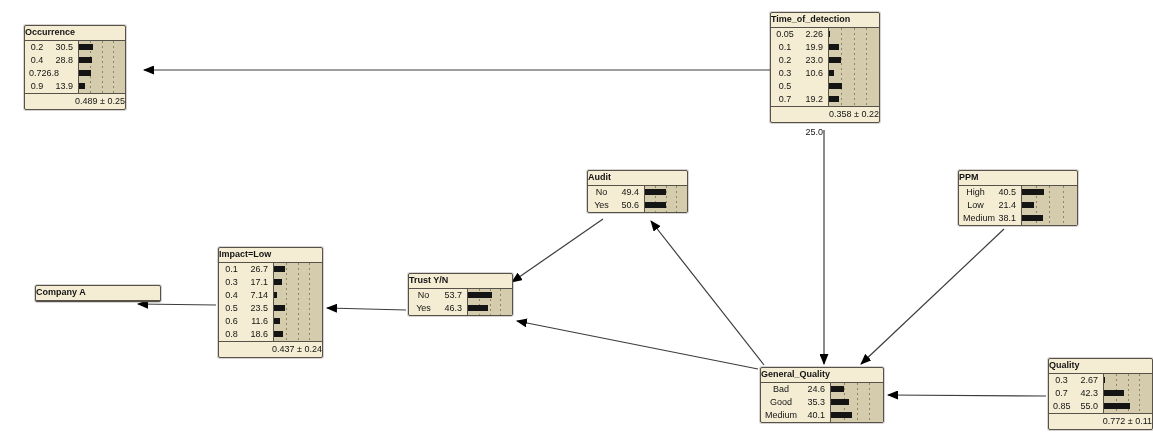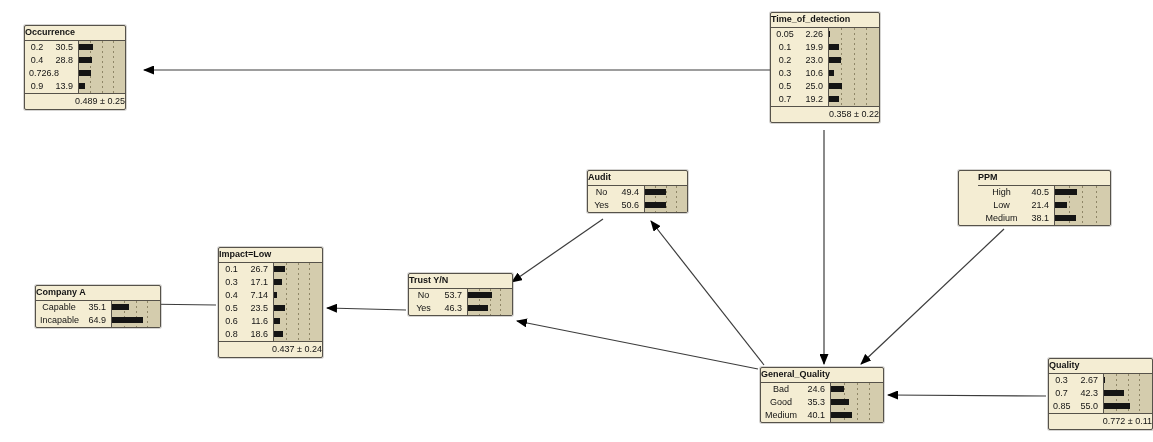--- a/index.html
+++ b/index.html
@@ -142,21 +142,21 @@
           <div class="row">
             <span class="lbl">0.2</span>
             <span class="val" style="width: 28px; margin-right: 53px;">23.0</span>
           </div>
           <div class="row">
             <span class="lbl">0.3</span>
             <span class="val" style="width: 28px; margin-right: 53px;">10.6</span>
           </div>
           <div class="row">
             <span class="lbl">0.5</span>
-            <span class="val" style="width: 28px; margin-right: 53px;">25.0</span>
+            <span class="val" style="width: 28px; margin-right: 53px; margin-top: 46px;">25.0</span>
           </div>
           <div class="row">
             <span class="lbl">0.7</span>
             <span class="val" style="width: 28px; margin-right: 53px;">19.2</span>
           </div>
           <div class="panel" style="width: 50px;">
             <div class="bar" style="top: 3px; width: 2.26%;"></div>
             <div class="bar" style="top: 16px; width: 19.9%;"></div>
             <div class="bar" style="top: 29px; width: 23%;"></div>
             <div class="bar" style="top: 42px; width: 10.6%;"></div>
@@ -176,21 +176,21 @@
           <div class="row">
             <span class="lbl">Yes</span>
             <span class="val" style="width: 28px; margin-right: 45px;">50.6</span>
           </div>
           <div class="panel" style="width: 42px;">
             <div class="bar" style="top: 3px; width: 49.4%;"></div>
             <div class="bar" style="top: 16px; width: 50.6%;"></div>
           </div>
         </div>
       </div>
-      <div class="node" style="left: 958px; top: 170px; width: 153px; padding-left: 19px;">
+      <div class="node" style="left: 958px; top: 170px; width: 120px;">
         <div class="title">PPM</div>
         <div class="body" style="height: 39px;">
           <div class="row">
             <span class="lbl">High</span>
             <span class="val" style="width: 28px; margin-right: 58px;">40.5</span>
           </div>
           <div class="row">
             <span class="lbl">Low</span>
             <span class="val" style="width: 28px; margin-right: 58px;">21.4</span>
           </div>
@@ -238,34 +238,20 @@
             <div class="bar" style="top: 29px; width: 7.14%;"></div>
             <div class="bar" style="top: 42px; width: 23.5%;"></div>
             <div class="bar" style="top: 55px; width: 11.6%;"></div>
             <div class="bar" style="top: 68px; width: 18.6%;"></div>
           </div>
         </div>
         <div class="footer">0.437 ± 0.24</div>
       </div>
       <div class="node" style="left: 8px; top: 285px; width: 126px; margin-left: 27px;">
         <div class="title">Company A</div>
-        <div class="body" style="height: 26px;">
-          <div class="row">
-            <span class="lbl">Capable</span>
-            <span class="val" style="width: 28px; margin-right: 51px;">35.1</span>
-          </div>
-          <div class="row">
-            <span class="lbl">Incapable</span>
-            <span class="val" style="width: 28px; margin-right: 51px;">64.9</span>
-          </div>
-          <div class="panel" style="width: 48px;">
-            <div class="bar" style="top: 3px; width: 35.1%;"></div>
-            <div class="bar" style="top: 16px; width: 64.9%;"></div>
-          </div>
-        </div>
       </div>
       <div class="node" style="left: 408px; top: 273px; width: 105px;">
         <div class="title">Trust Y/N</div>
         <div class="body" style="height: 26px;">
           <div class="row">
             <span class="lbl">No</span>
             <span class="val" style="width: 28px; margin-right: 47px;">53.7</span>
           </div>
           <div class="row">
             <span class="lbl">Yes</span>

